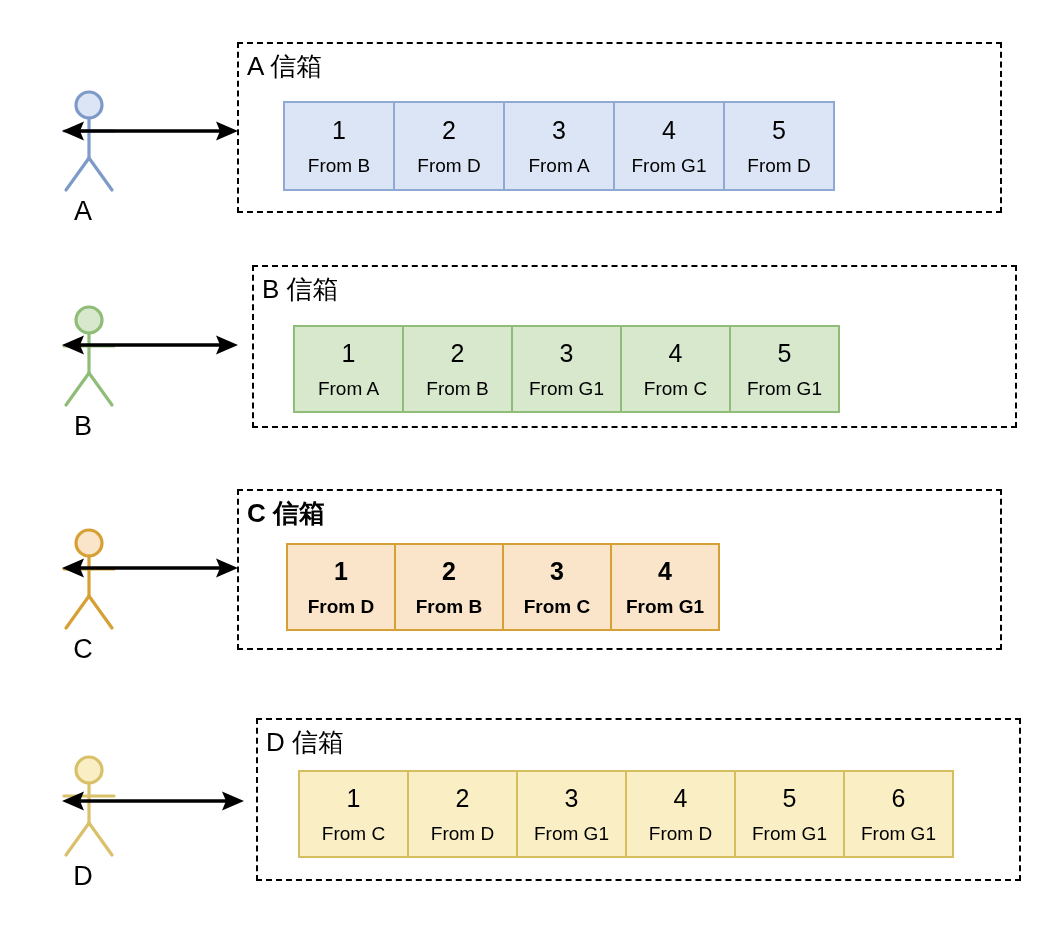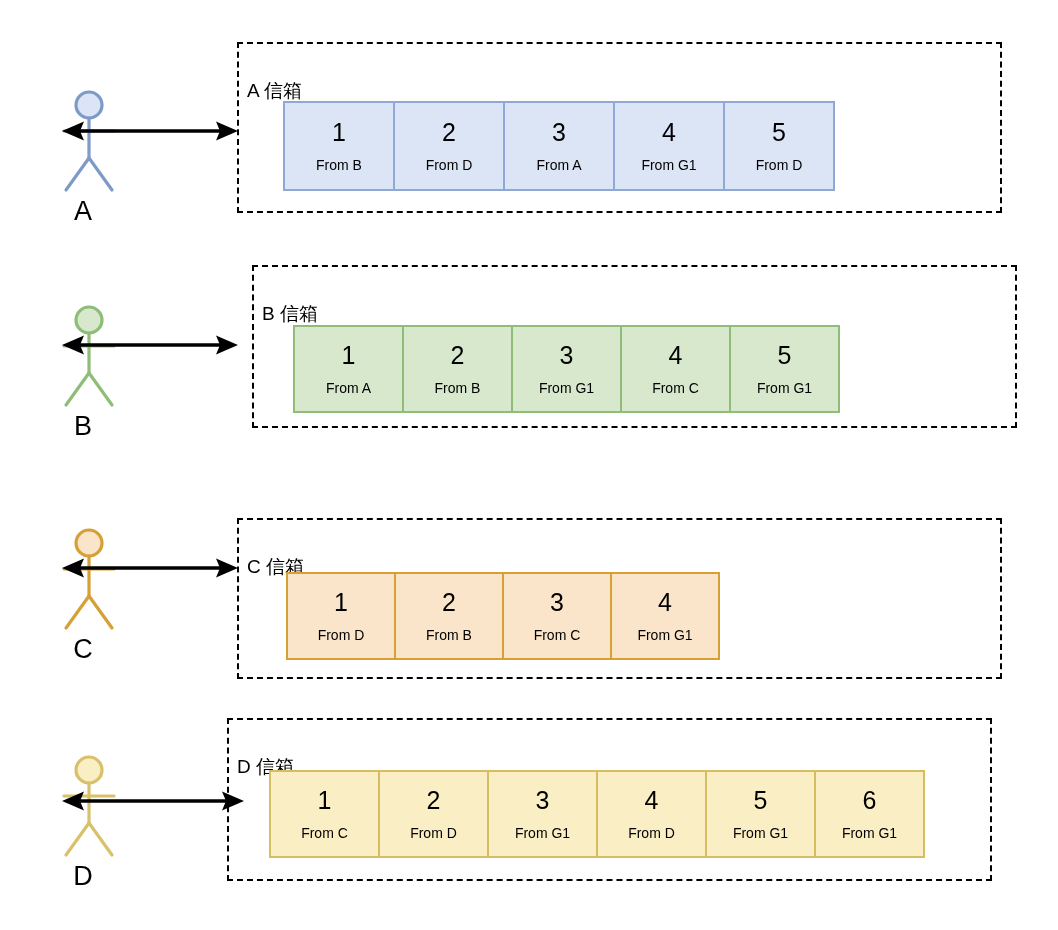--- a/index.html
+++ b/index.html
@@ -9,30 +9,30 @@
 
   
   .actor{position:absolute;width:130px;}
   .actor .fig{position:absolute;left:26px;top:0;width:70px;height:110px;}
   .actor .name{position:absolute;left:0;top:108px;width:110px;
                 text-align:center;font-size:27px;color:#000;line-height:1;}
 
   
   .mailbox{position:absolute;border:2.5px dashed #000;box-sizing:border-box;
            background:transparent;}
-  .mailbox .title{position:absolute;left:8px;top:6px;font-size:19px;
-                  color:#000;white-space:nowrap;line-height:1.25;margin-top:29px;}
+  .mailbox .title{position:absolute;left:8px;top:6px;font-size:26px;
+                  color:#000;white-space:nowrap;line-height:1.25;}
 
   
   .cells{position:absolute;display:flex;}
   .cell{box-sizing:border-box;border:2px solid;margin-right:-2px;
         display:flex;flex-direction:column;align-items:center;
         justify-content:center;}
   .cell .idx{font-size:25px;color:#000;line-height:1;margin-bottom:13px;}
-  .cell .src{font-size:14px;color:#000;line-height:1;}
+  .cell .src{font-size:19px;color:#000;line-height:1;}
 
   .c-blue  .cell{background:#dce5f5;border-color:#8fa8d4;}
   .c-green .cell{background:#d7e8cd;border-color:#8fbd78;}
   .c-peach .cell{background:#fae5ca;border-color:#d6a034;}
   .c-yellow .cell{background:#faeec4;border-color:#d6bd5f;}
 
   
   .arrow{position:absolute;}
 </style>
 </head>
@@ -127,21 +127,21 @@
           <line x1="35" y1="68" x2="12" y2="100" stroke="#d6a034" stroke-width="3.2" stroke-linecap="round"></line>
           <line x1="35" y1="68" x2="58" y2="100" stroke="#d6a034" stroke-width="3.2" stroke-linecap="round"></line>
         </svg></div>
       <div class="name">C</div>
     </div>
     <div class="arrow" style="left:62px;top:555px;"><svg width="176" height="26" viewBox="0 0 176 26">
         <line x1="16" y1="13" x2="160" y2="13" stroke="#000" stroke-width="3.4"></line>
         <polygon points="0,13 22,3.5 18,13 22,22.5" fill="#000"></polygon>
         <polygon points="176,13 154,3.5 158,13 154,22.5" fill="#000"></polygon>
       </svg></div>
-    <div class="mailbox" style="left:237px;top:518px;width:765px;height:161px;">
+    <div class="mailbox" style="left:237px;top:489px;width:765px;height:161px;font-weight:bold;">
       <div class="title">C 信箱</div>
       <div class="cells c-peach" style="left:47px;top:52px;">
         <div class="cell" style="width:110px;height:88px;">
           <div class="idx">1</div>
           <div class="src">From D</div>
         </div>
         <div class="cell" style="width:110px;height:88px;">
           <div class="idx">2</div>
           <div class="src">From B</div>
         </div>
@@ -163,21 +163,21 @@
           <line x1="35" y1="68" x2="12" y2="100" stroke="#d9c06a" stroke-width="3.2" stroke-linecap="round"></line>
           <line x1="35" y1="68" x2="58" y2="100" stroke="#d9c06a" stroke-width="3.2" stroke-linecap="round"></line>
         </svg></div>
       <div class="name">D</div>
     </div>
     <div class="arrow" style="left:62px;top:788px;"><svg width="182" height="26" viewBox="0 0 182 26">
         <line x1="16" y1="13" x2="166" y2="13" stroke="#000" stroke-width="3.4"></line>
         <polygon points="0,13 22,3.5 18,13 22,22.5" fill="#000"></polygon>
         <polygon points="182,13 160,3.5 164,13 160,22.5" fill="#000"></polygon>
       </svg></div>
-    <div class="mailbox" style="left:227px;top:718px;width:765px;height:163px;text-decoration:underline;">
+    <div class="mailbox" style="left:256px;top:718px;width:765px;height:163px;text-decoration:underline;">
       <div class="title">D 信箱</div>
       <div class="cells c-yellow" style="left:40px;top:50px;">
         <div class="cell" style="width:111px;height:88px;">
           <div class="idx">1</div>
           <div class="src">From C</div>
         </div>
         <div class="cell" style="width:111px;height:88px;">
           <div class="idx">2</div>
           <div class="src">From D</div>
         </div>

